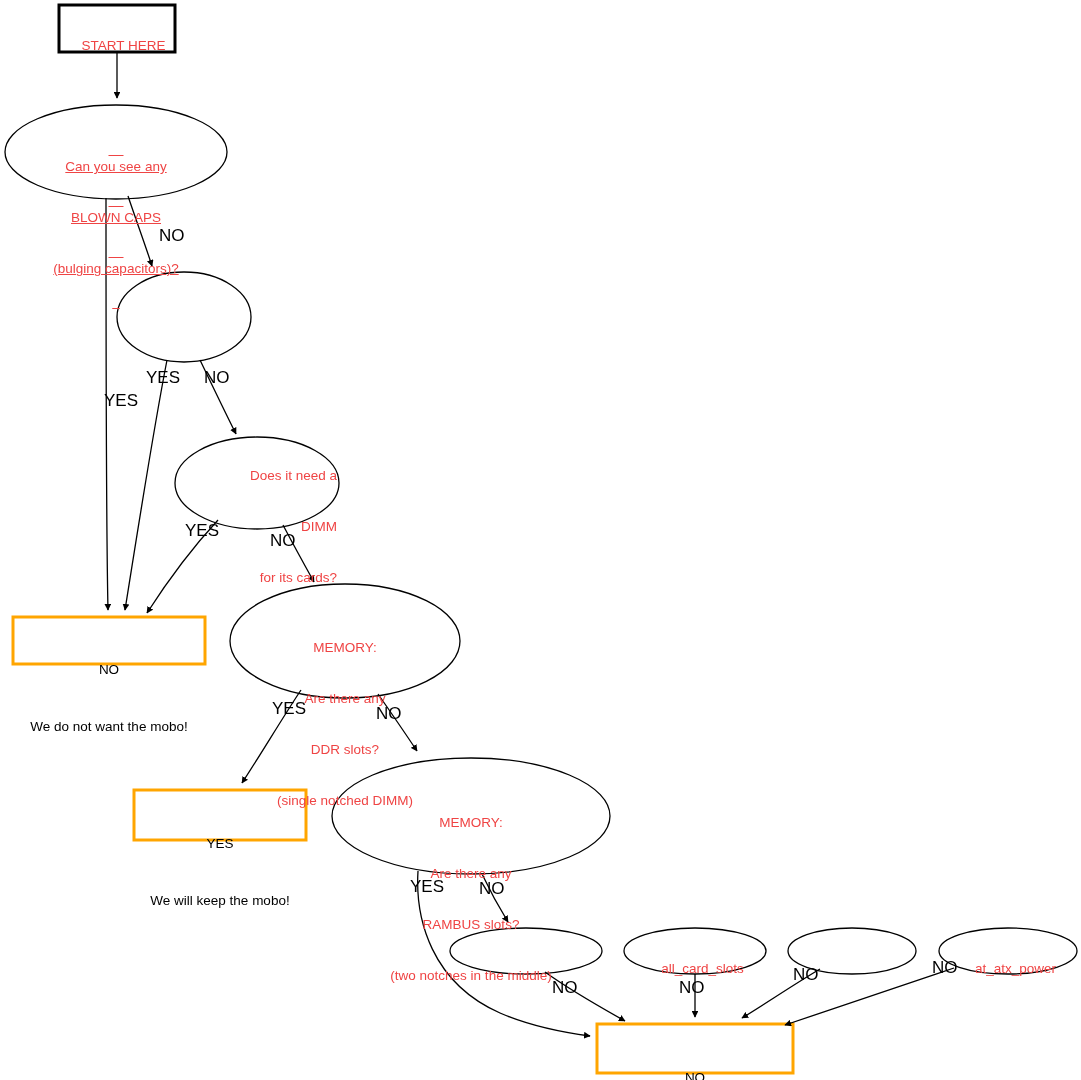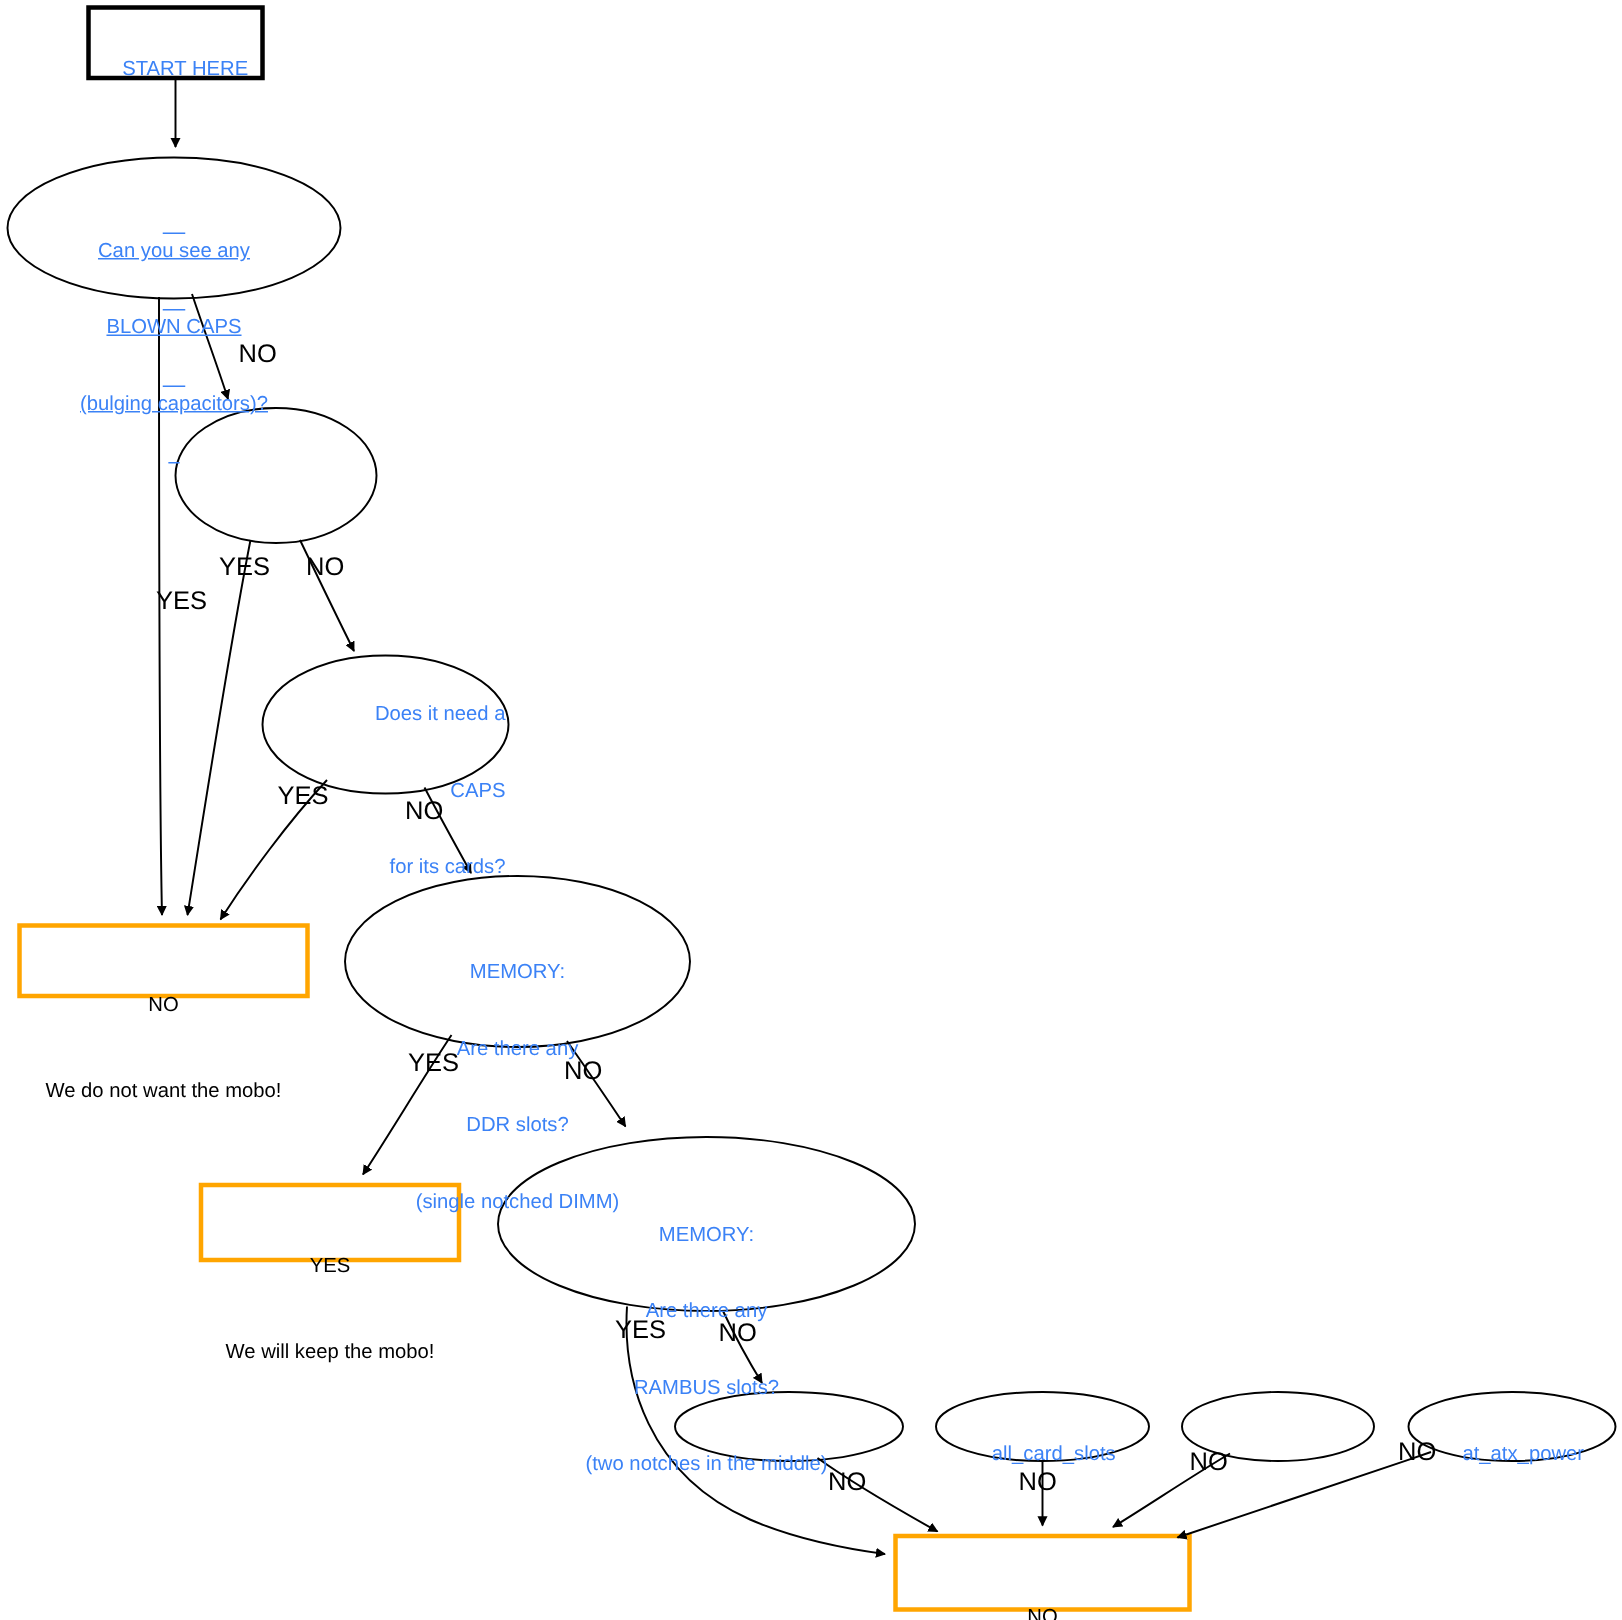--- a/index.html
+++ b/index.html
@@ -20,21 +20,21 @@
   #flow-svg {
     position: absolute;
     left: 0;
     top: 0;
     width: 1081px;
     height: 1080px;
   }
   .node-label {
     position: absolute;
     text-align: center;
-    color: #3b82f6;
+    color: #ef4444;
     font-size: 13.5px;
     line-height: 17px;
     white-space: pre;
     pointer-events: none;
   }
   .edge-label {
     position: absolute;
     color: #000000;
     font-size: 17px;
     line-height: 17px;
@@ -129,21 +129,21 @@
 
   <div class="node-label" style="left:16px; top:124px; width:200px;text-decoration:underline;">
     <div>Can you see any</div>
     <div>BLOWN CAPS</div>
     <div>(bulging capacitors)?</div>
   </div>
 
 
   <div class="node-label" style="left:177px; top:433px; width:160px;text-align:right;">
     <div>Does it need a</div>
-    <div>CAPS</div>
+    <div>DIMM</div>
     <div>for its cards?</div>
   </div>
 
   <div class="node-label" style="left:245px; top:605px; width:200px;">
     <div>MEMORY:</div>
     <div>Are there any</div>
     <div>DDR slots?</div>
     <div>(single notched DIMM)</div>
   </div>
 

